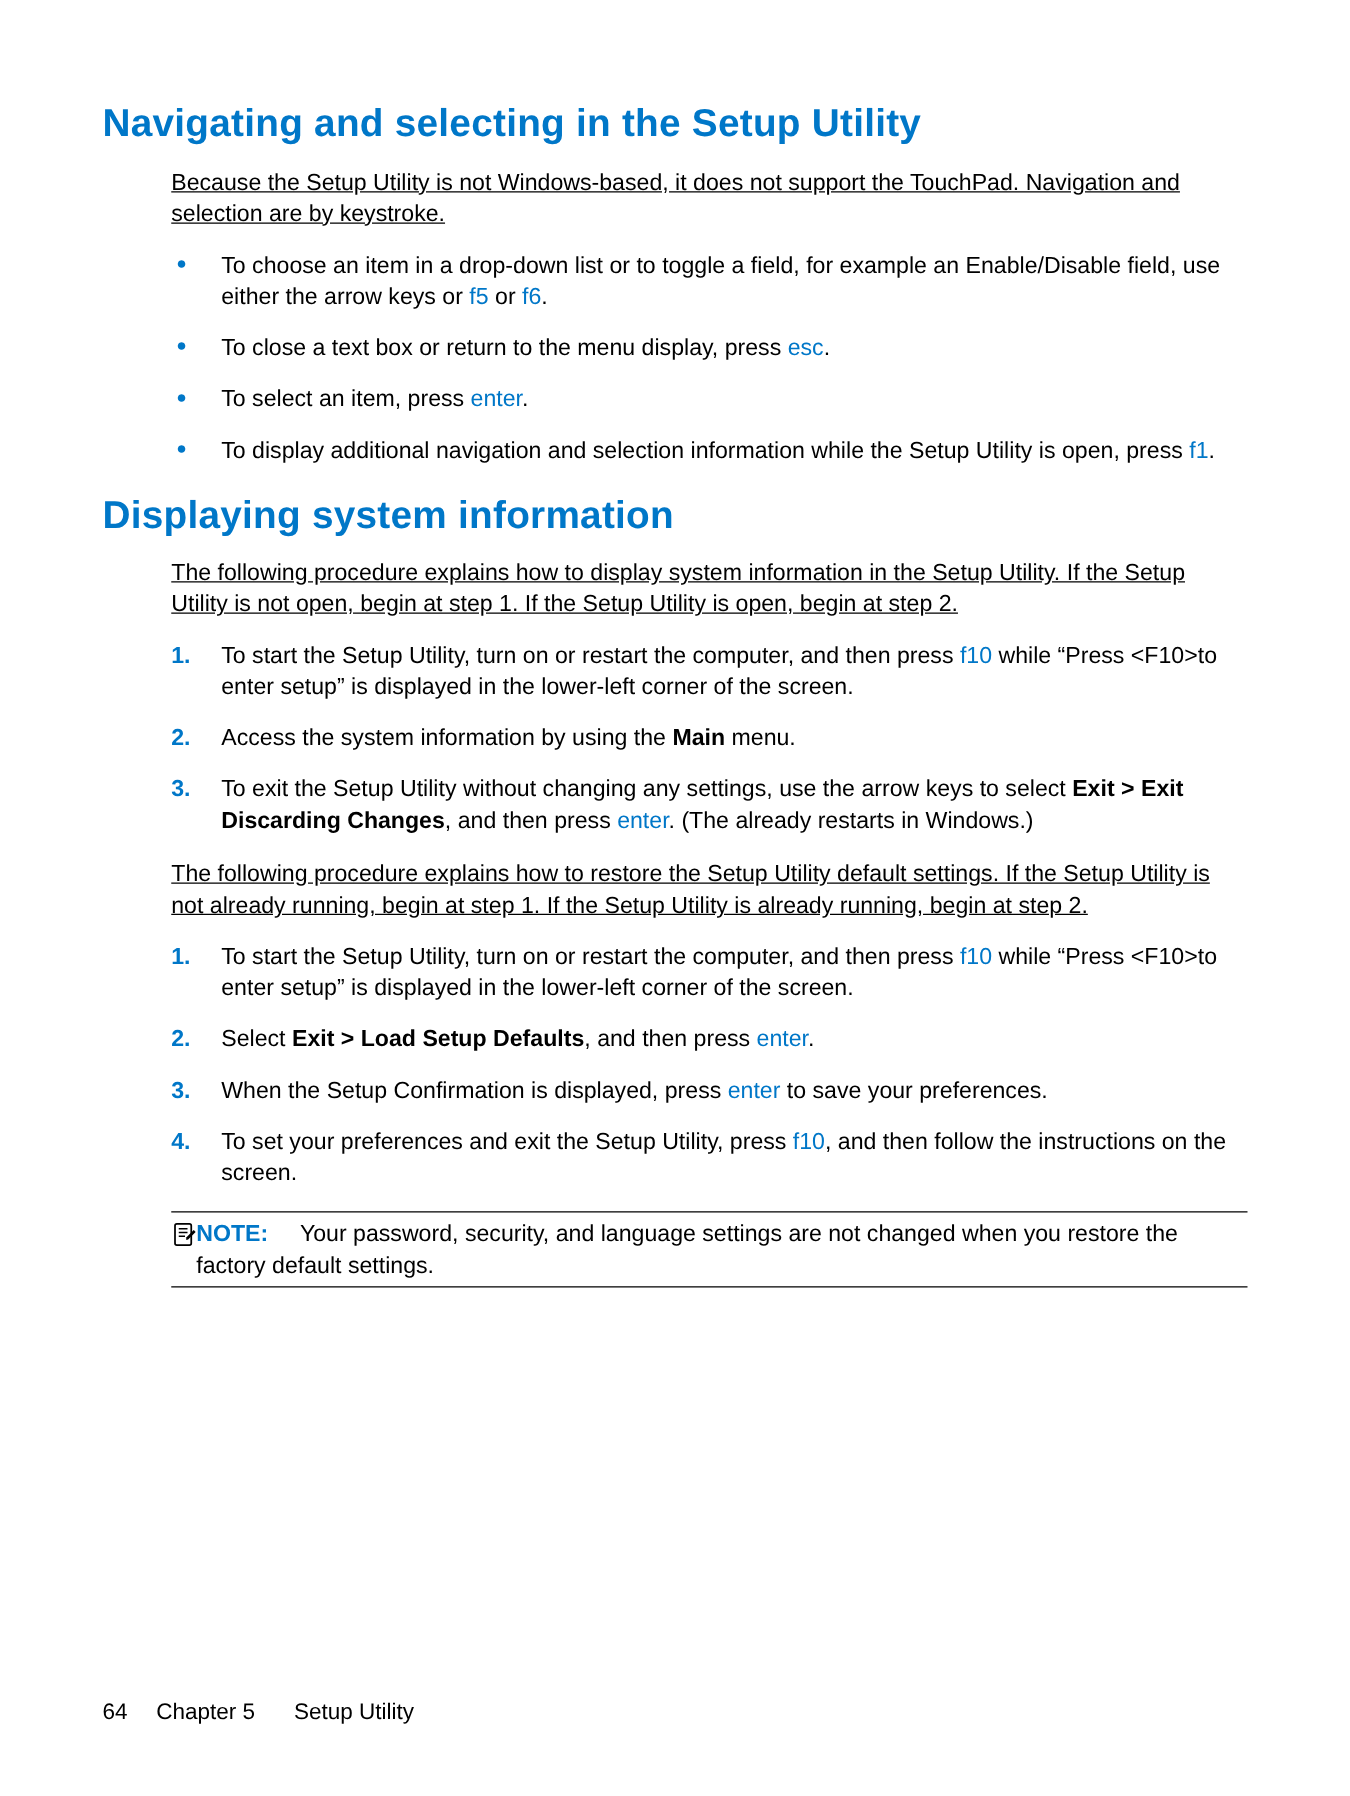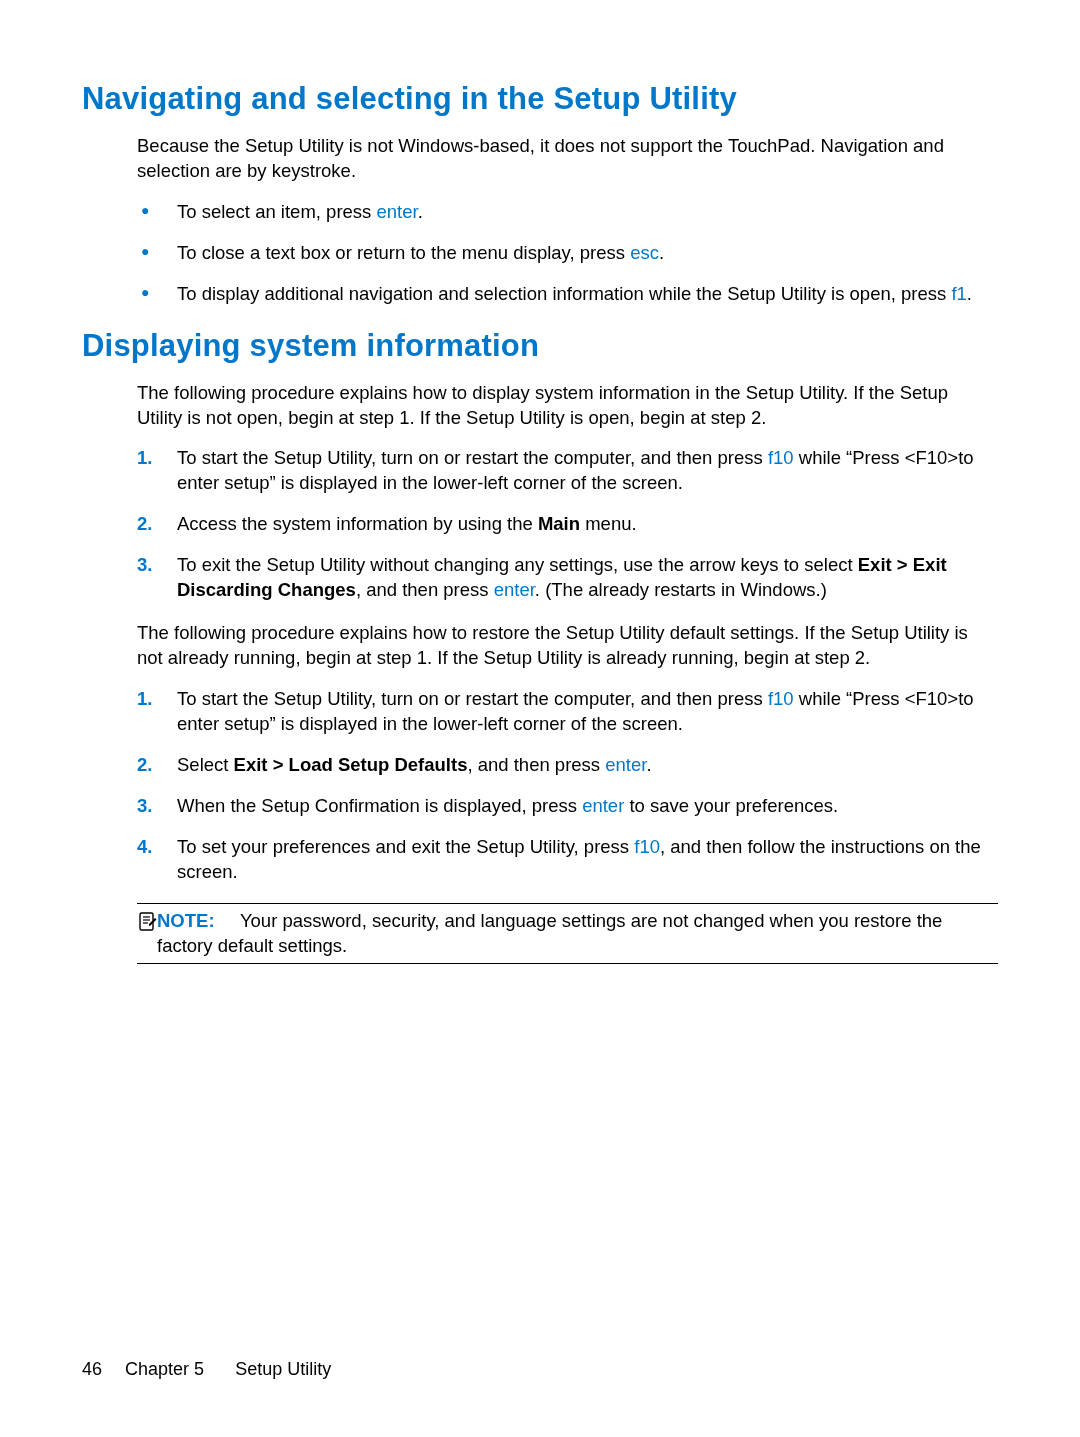--- a/index.html
+++ b/index.html
@@ -24,21 +24,21 @@
   h1.section {
     color: #0077c8;
     font-weight: 700;
     font-size: 31px;
     margin: 0 0 14px 0;
     letter-spacing: 0.2px;
   }
   .body-block {
     margin-left: 55px;
   }
-  p { margin: 0 0 16px 0; }
+  p { margin: 0 0 16px 0; text-decoration: underline; }
   ul.bullet {
     list-style: none;
     padding: 0;
     margin: 0 0 18px 0;
   }
   ul.bullet > li {
     position: relative;
     padding-left: 40px;
     margin: 0 0 16px 0;
   }
@@ -103,24 +103,27 @@
 </head>
 <body>
 
 <div class="page">
 
   <h1 class="section">Navigating and selecting in the Setup Utility</h1>
   <div class="body-block">
     <p>Because the Setup Utility is not Windows-based, it does not support the TouchPad. Navigation and selection are by keystroke.</p>
     <ul class="bullet">
       <li>
-        <span>To select an item, press </span><span class="key">enter</span><span>.</span>
+        <span>To choose an item in a drop-down list or to toggle a field, for example an Enable/Disable field, use either the arrow keys or </span><span class="key">f5</span><span> or </span><span class="key">f6</span><span>.</span>
       </li>
       <li>
         <span>To close a text box or return to the menu display, press </span><span class="key">esc</span><span>.</span>
+      </li>
+      <li>
+        <span>To select an item, press </span><span class="key">enter</span><span>.</span>
       </li>
       <li>
         <span>To display additional navigation and selection information while the Setup Utility is open, press </span><span class="key">f1</span><span>.</span>
       </li>
     </ul>
   </div>
 
   <h1 class="section spacer-top">Displaying system information</h1>
   <div class="body-block">
     <p>The following procedure explains how to display system information in the Setup Utility. If the Setup Utility is not open, begin at step 1. If the Setup Utility is open, begin at step 2.</p>
@@ -166,19 +169,19 @@
       </span>
       <span class="note-text">
         <span class="note-label">NOTE:</span>
         <span>&nbsp;&nbsp;&nbsp;</span>
         <span>Your password, security, and language settings are not changed when you restore the factory default settings.</span>
       </span>
     </div>
   </div>
 
   <div class="footer">
-    <span>46</span>
+    <span>64</span>
     <span class="chap-label">Chapter 5</span>
     <span>&nbsp;&nbsp;&nbsp;</span>
     <span>Setup Utility</span>
   </div>
 
 </div>
 
 </body></html>

